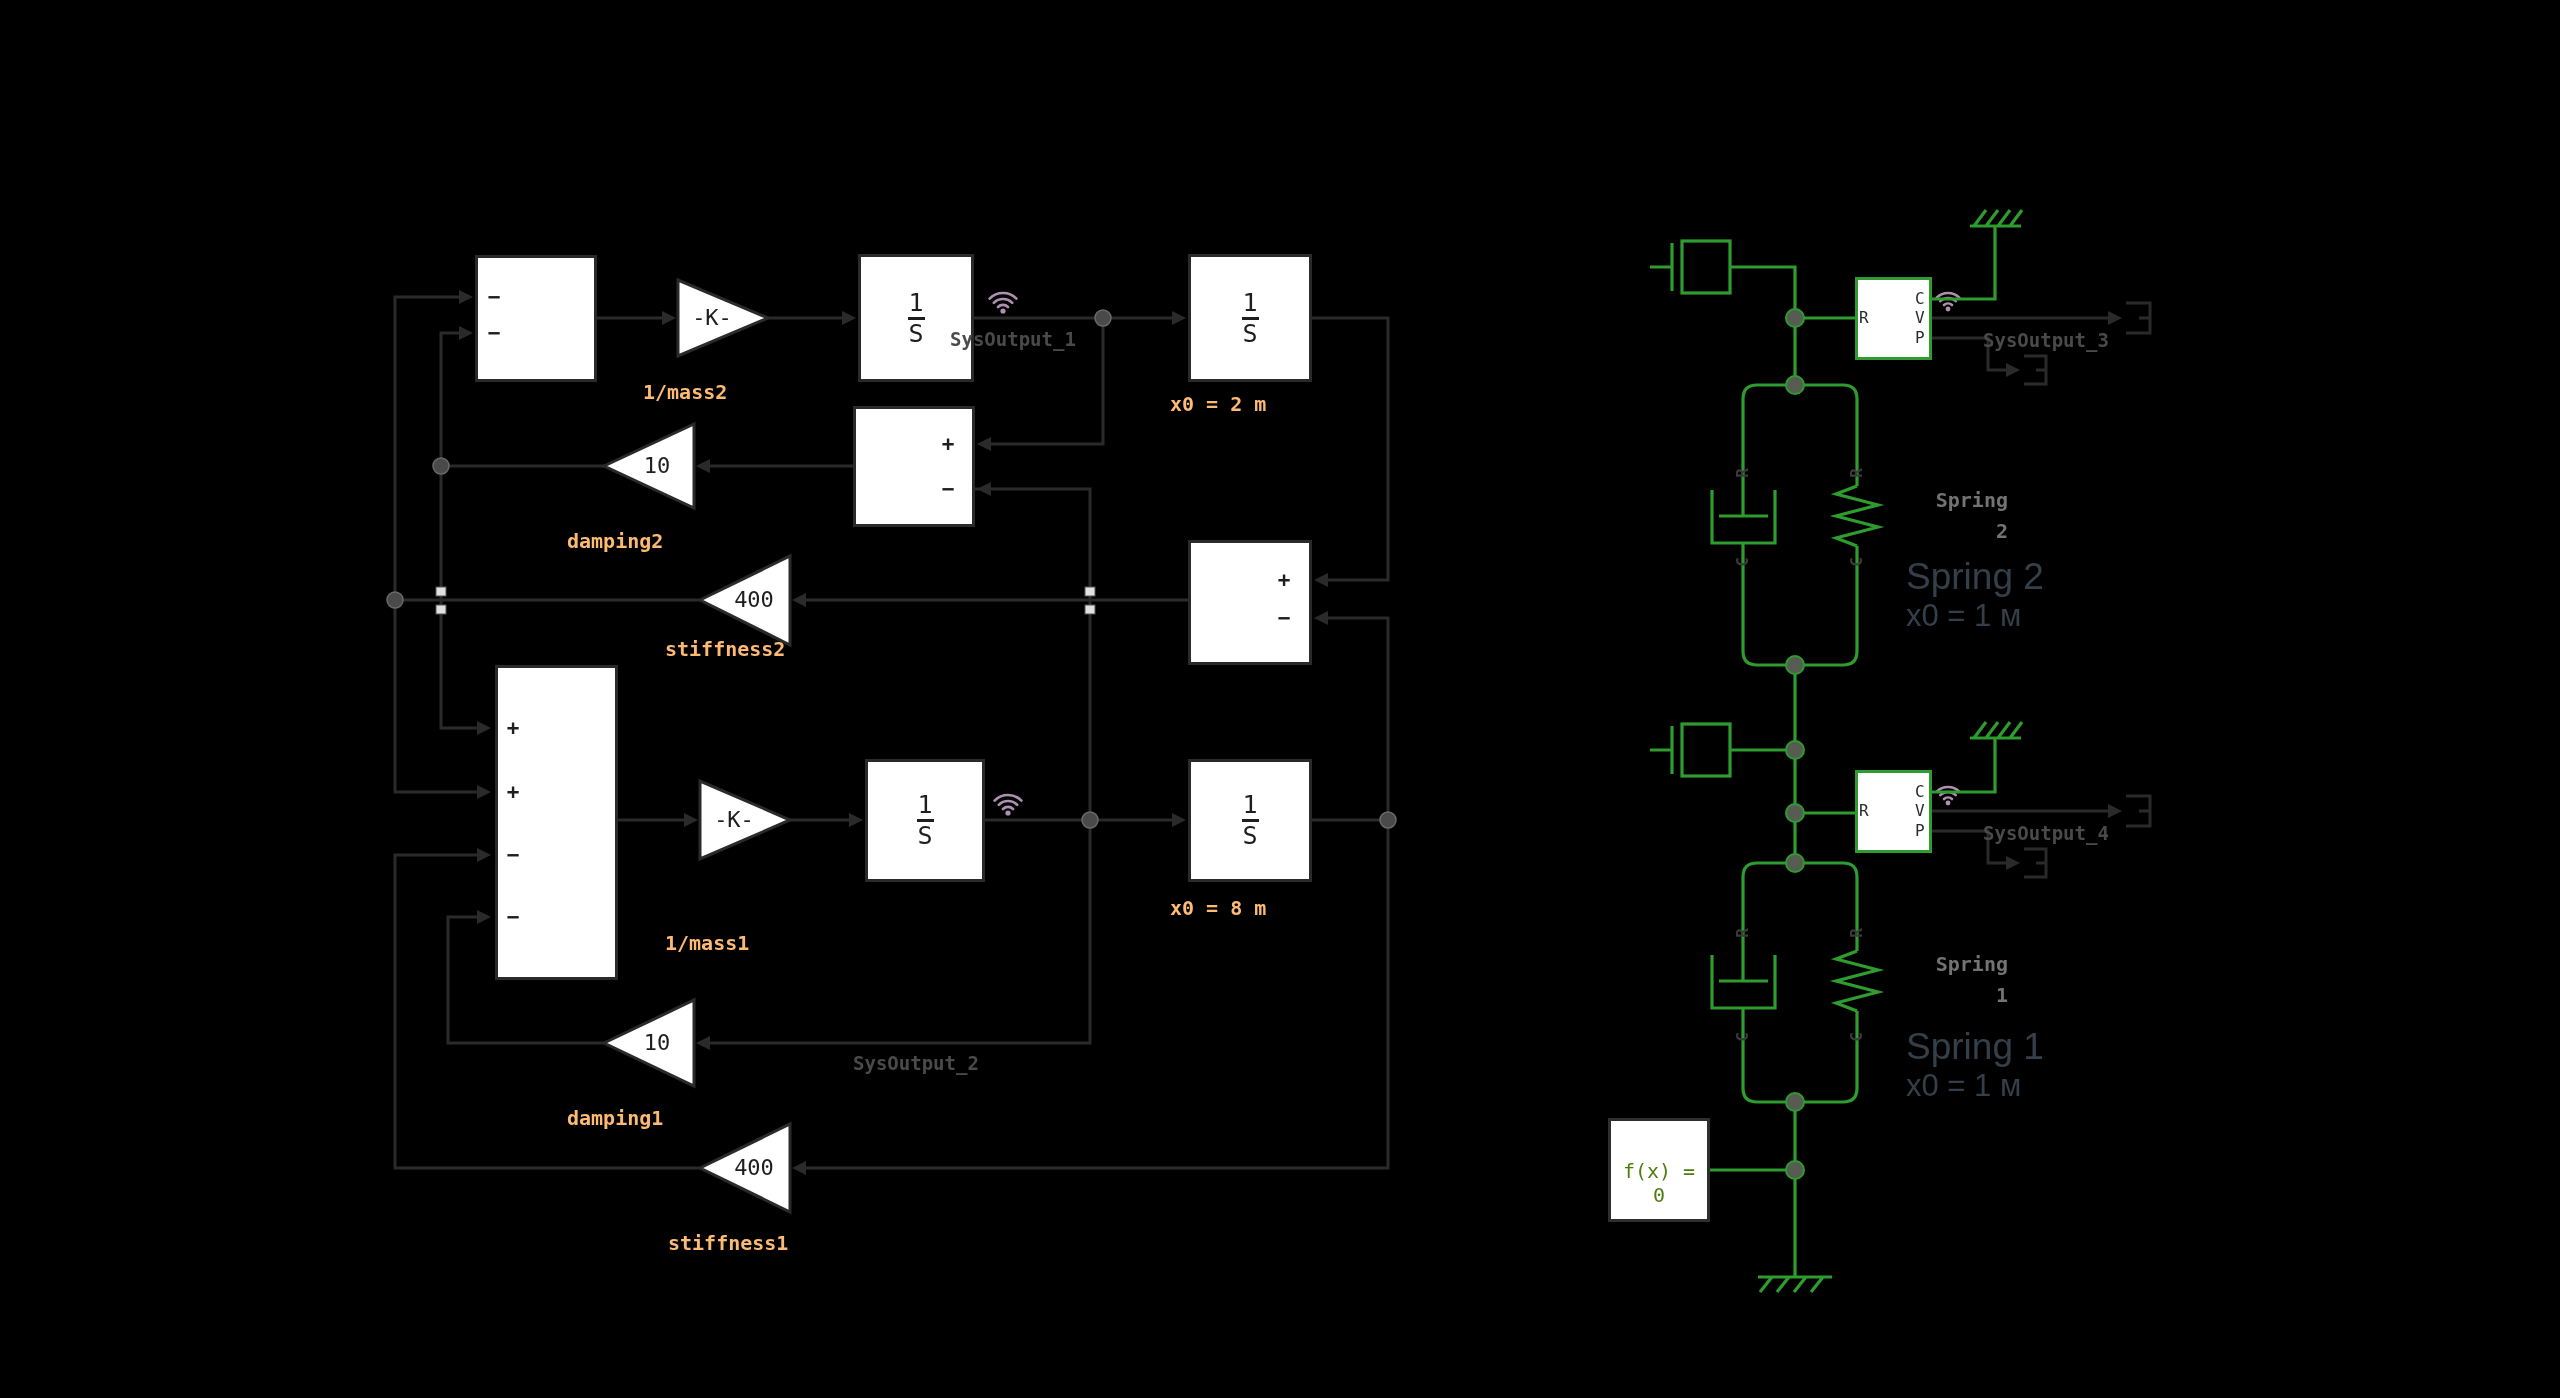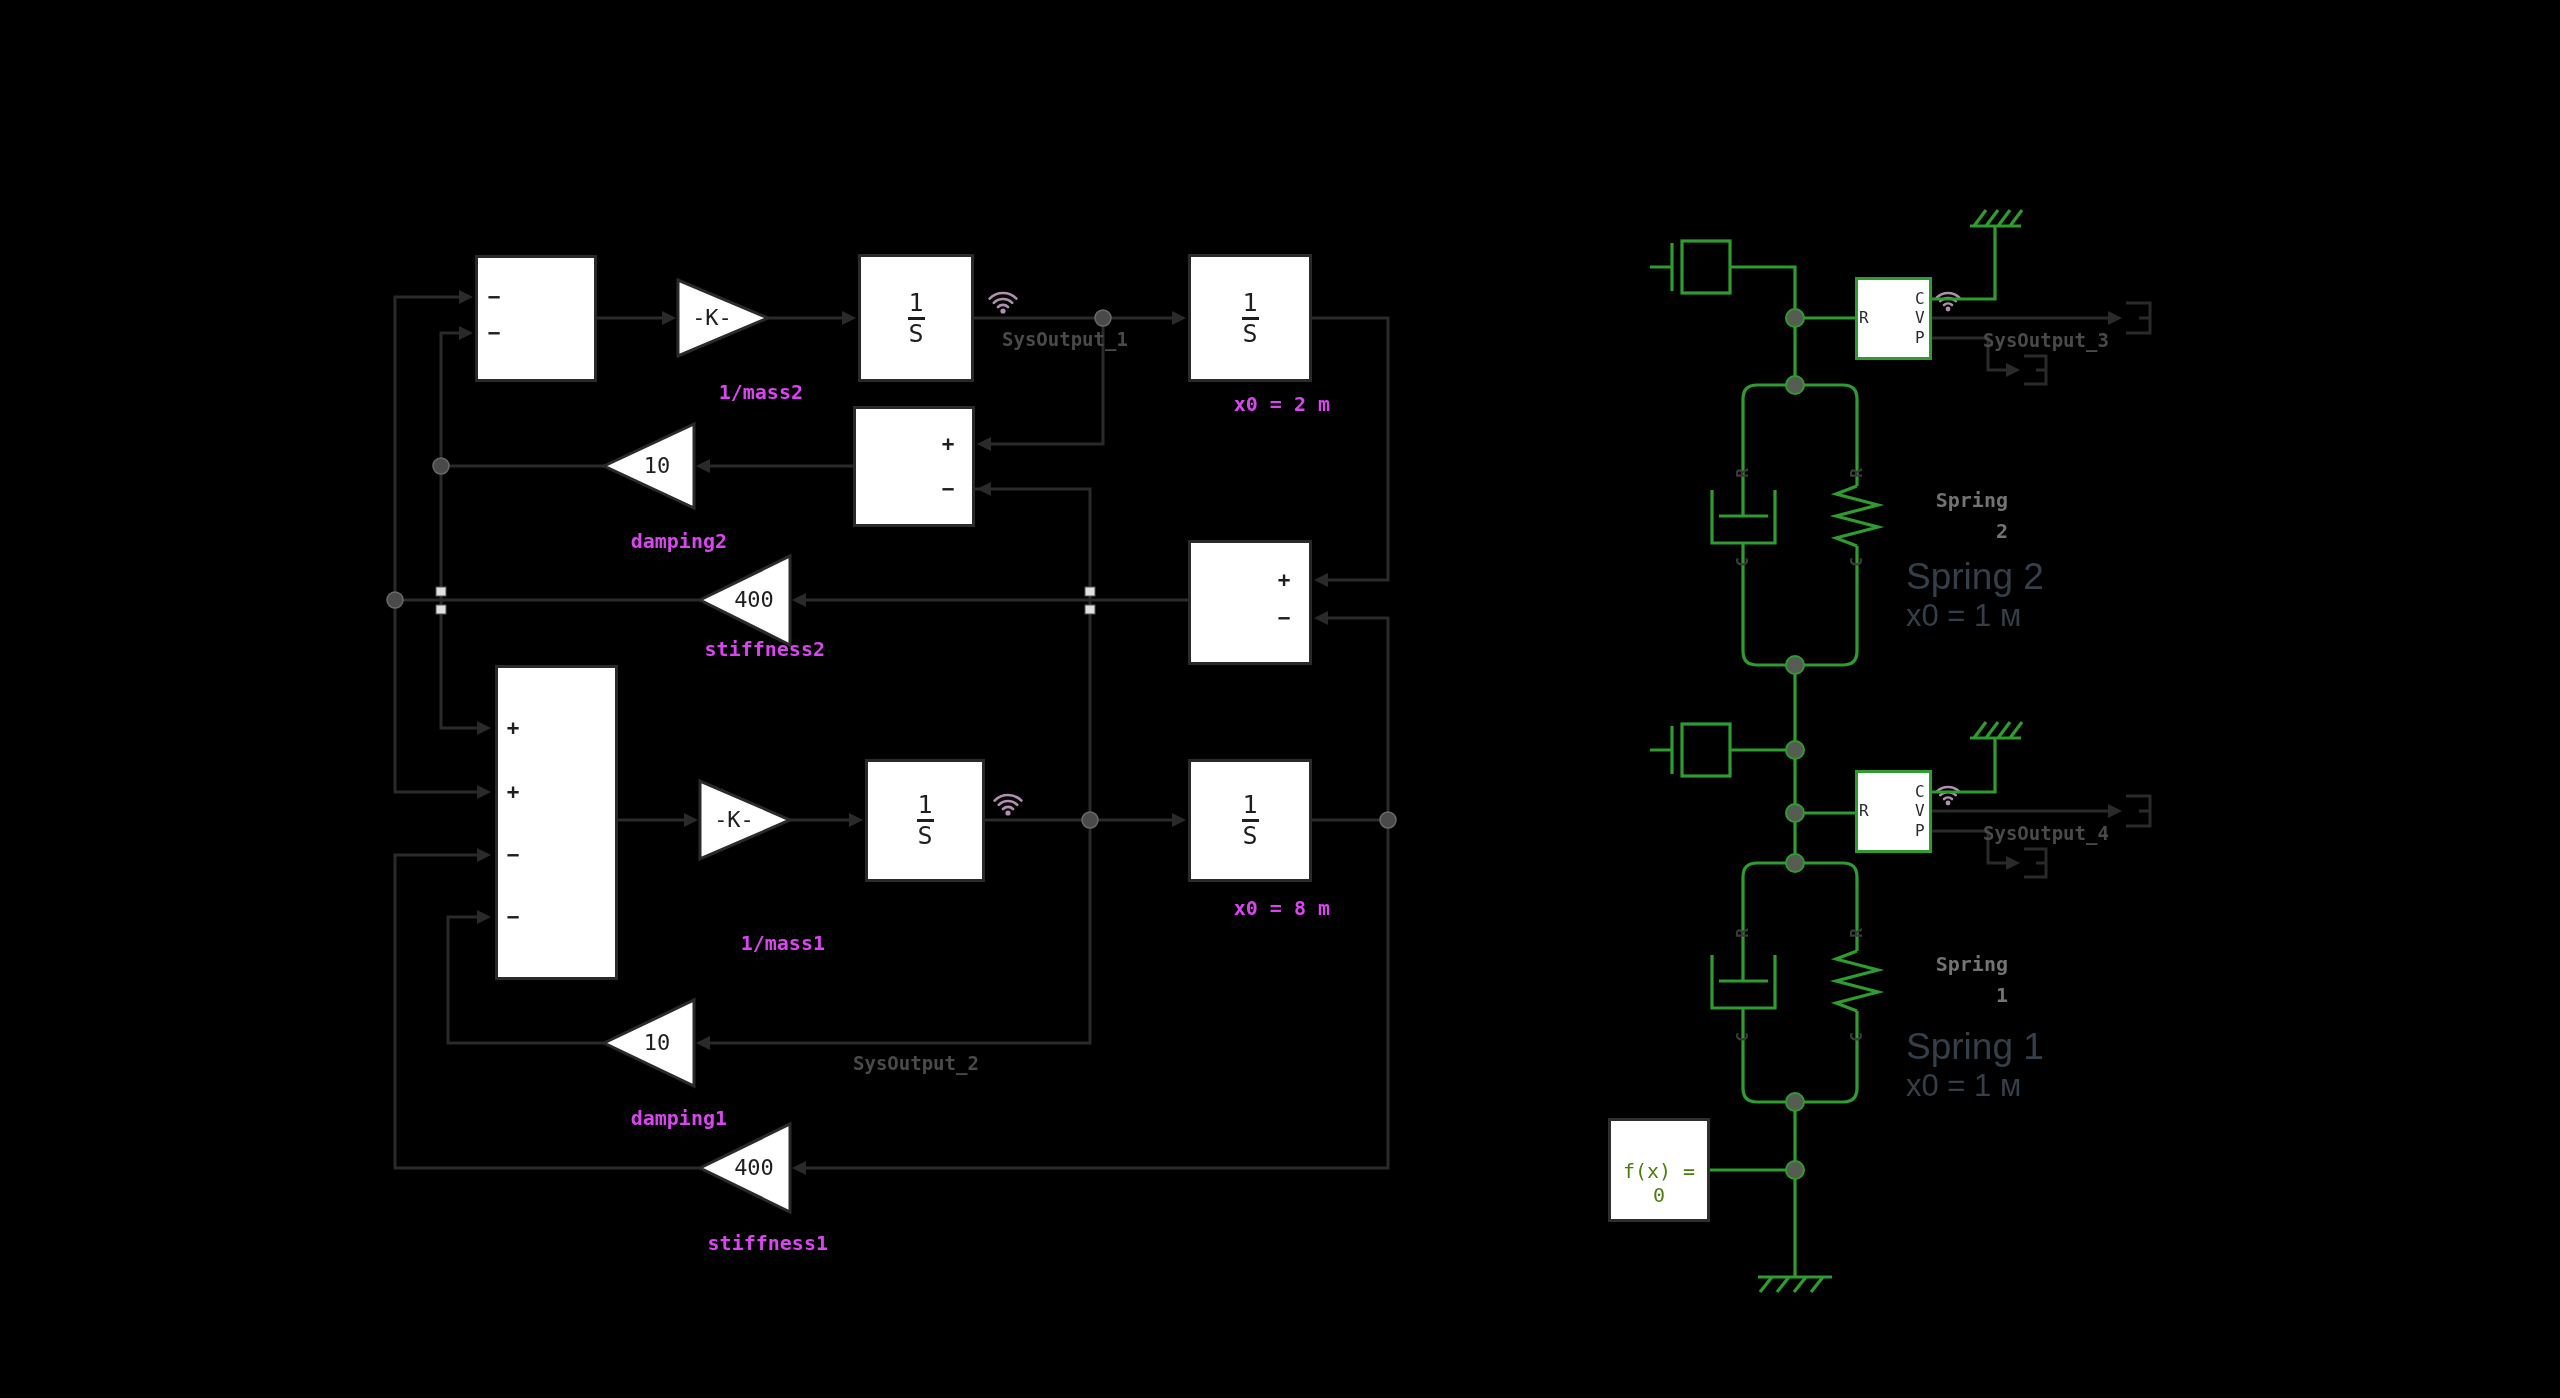--- a/index.html
+++ b/index.html
@@ -1,20 +1,20 @@
 <!DOCTYPE html>
 <html><head>
 <meta charset="utf-8">
 <style>
   html,body{margin:0;padding:0;background:#000;}
   #canvas{position:relative;width:2560px;height:1398px;background:#000;overflow:hidden;
           font-family:"DejaVu Sans Mono",monospace;}
   .blk{position:absolute;background:#ffffff;border:3px solid #2a2a2a;box-sizing:border-box;}
   .sensor{position:absolute;background:#ffffff;border:3px solid #2f9c2f;box-sizing:border-box;}
-  .lbl{position:absolute;font:bold 20px "DejaVu Sans Mono",monospace;color:#d946ef;text-align:right;width:160px;}
+  .lbl{position:absolute;font:bold 20px "DejaVu Sans Mono",monospace;color:#fdba74;text-align:left;width:160px;}
   .sys{position:absolute;font:bold 19px "DejaVu Sans Mono",monospace;color:#4a4a4a;white-space:nowrap;}
   .sign{position:absolute;font:bold 21px "DejaVu Sans Mono",monospace;color:#1e1e1e;width:24px;text-align:center;line-height:22px;}
   .gaintxt{position:absolute;font:22px "DejaVu Sans Mono",monospace;color:#1e1e1e;text-align:center;width:60px;line-height:24px;}
   .frac{position:absolute;display:flex;flex-direction:column;align-items:center;justify-content:center;
         font:25px "DejaVu Sans Mono",monospace;color:#1e1e1e;line-height:26px;}
   .frac .bar{width:17px;height:3px;background:#1e1e1e;margin:1px 0;}
   .bigname{position:absolute;font:37px "Liberation Sans",sans-serif;color:#353f49;white-space:nowrap;}
   .bigsub{position:absolute;font:31px "Liberation Sans",sans-serif;color:#353f49;white-space:nowrap;}
   .smallname{position:absolute;font:bold 20px "DejaVu Sans Mono",monospace;color:#737373;text-align:right;width:120px;}
   .rot{position:absolute;font:bold 16px "DejaVu Sans Mono",monospace;color:#3b3b3b;width:22px;height:22px;
@@ -225,21 +225,21 @@
 <div class="gaintxt" style="left:682px;top:306px;">-K-</div>
 <div class="lbl" style="left:643px;top:380px;">1/mass2</div>
 
 <div class="blk" style="left:858px;top:254px;width:116px;height:128px;">
   <div class="frac" style="left:0;top:0;right:0;bottom:0;">
     <span>1</span>
     <span class="bar"></span>
     <span>S</span>
   </div>
 </div>
-<div class="sys" style="left:1002px;top:328px;">SysOutput_1</div>
+<div class="sys" style="left:950px;top:328px;">SysOutput_1</div>
 
 <div class="blk" style="left:1188px;top:254px;width:124px;height:128px;">
   <div class="frac" style="left:0;top:0;right:0;bottom:0;">
     <span>1</span>
     <span class="bar"></span>
     <span>S</span>
   </div>
 </div>
 <div class="lbl" style="left:1170px;top:392px;">x0 = 2 m</div>
 

